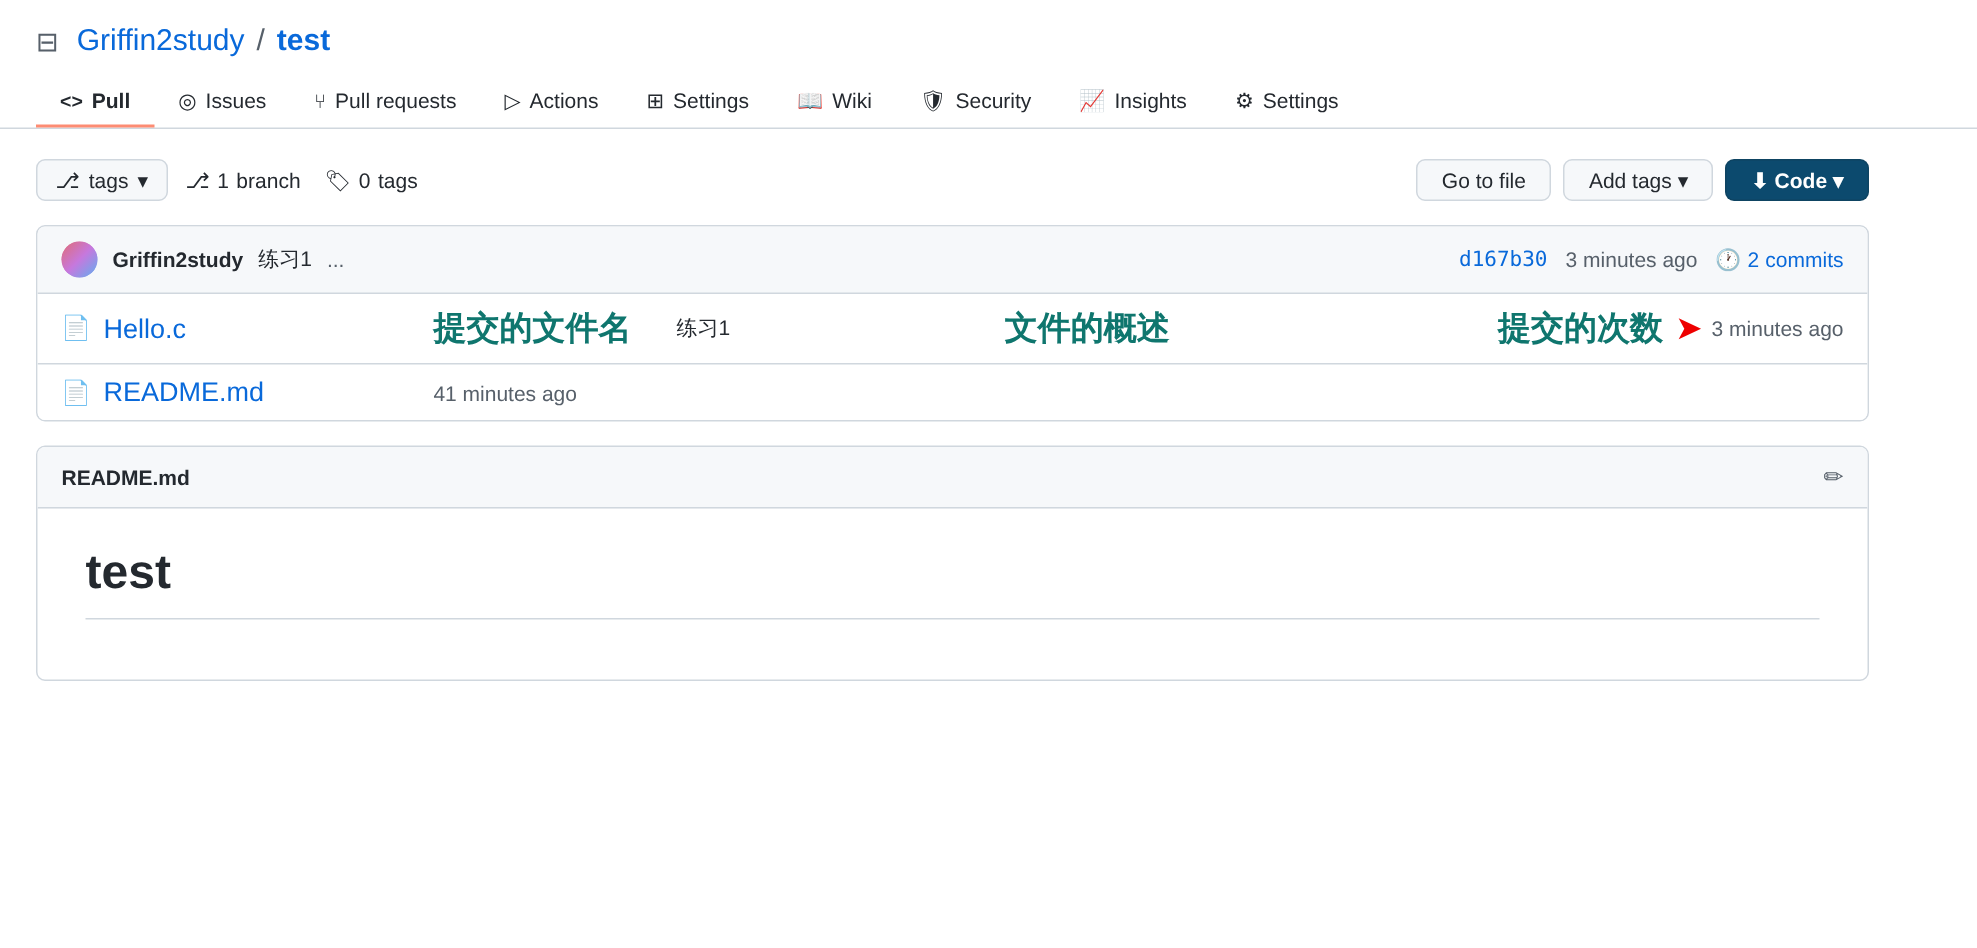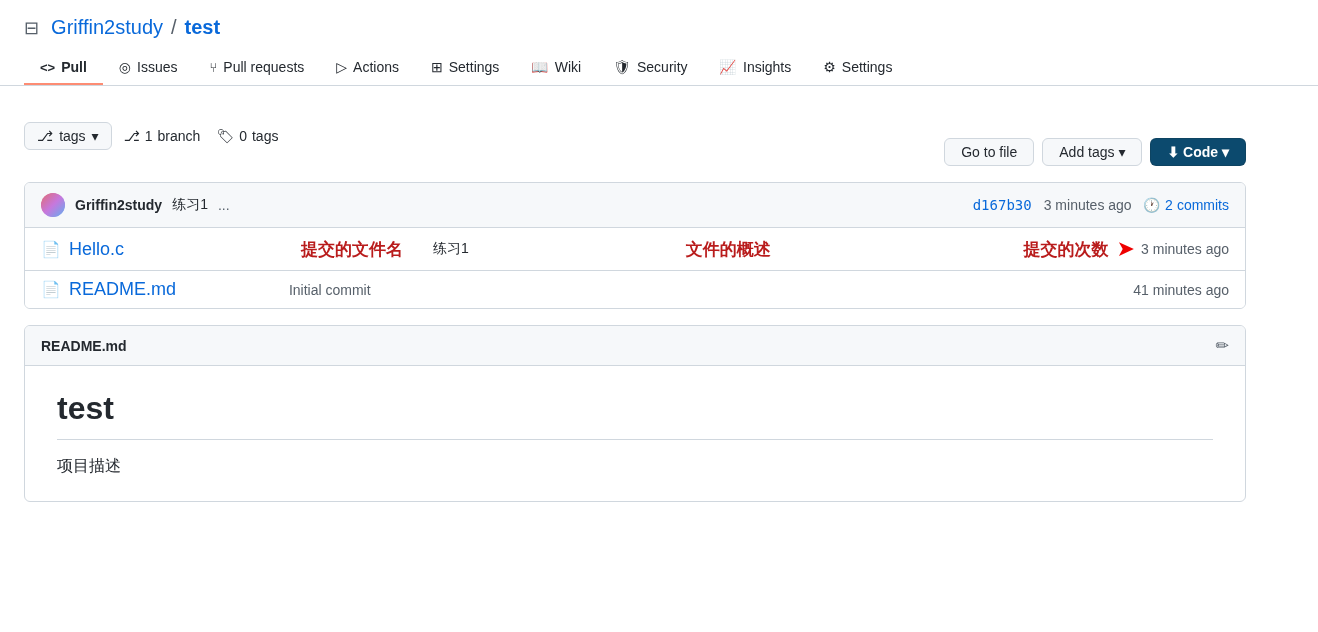--- a/index.html
+++ b/index.html
@@ -91,21 +91,20 @@
       align-items: center;
       gap: 5px;
       color: #24292f;
       text-decoration: none;
       font-size: 14px;
     }
     .toolbar-right {
       display: flex;
       align-items: center;
       gap: 8px;
-      margin-top: 32px;
     }
     .btn {
       display: flex;
       align-items: center;
       gap: 4px;
       border: 1px solid #d0d7de;
       border-radius: 6px;
       padding: 5px 16px;
       cursor: pointer;
       font-size: 14px;
@@ -211,24 +210,24 @@
       color: #57606a;
       font-size: 14px;
     }
     .file-time {
       color: #57606a;
       font-size: 14px;
       text-align: right;
       white-space: nowrap;
     }
     .annotation-text {
-      color: #b91c1c;
-      font-size: 17px;
+      color: #0f766e;
+      font-size: 22px;
       font-weight: bold;
-      margin-left: 12px;
+      margin-left: 0;
     }
     .readme-container {
       border: 1px solid #d0d7de;
       border-radius: 6px;
       overflow: hidden;
     }
     .readme-header {
       display: flex;
       align-items: center;
       justify-content: space-between;
@@ -376,29 +375,27 @@
       <span style="flex:1;"></span>
 
       <span class="annotation-text" style="margin-right:8px;">提交的次数</span>
       <span style="color:#e00; font-size:22px; margin-right:6px;">➤</span>
       <span class="file-time">3 minutes ago</span>
     </div>
 
     <div class="file-row">
       <span class="file-icon">📄</span>
       <a class="file-name" href="#">README.md</a>
-      <span class="file-commit">Initial commit</span>
       <span class="file-time">41 minutes ago</span>
     </div>
   </div>
 
   <div class="readme-container">
     <div class="readme-header">
       <span class="readme-title">README.md</span>
       <span class="readme-edit-icon">✏</span>
     </div>
     <div class="readme-body">
       <h1 class="readme-h1">test</h1>
-      <p class="readme-desc">项目描述</p>
     </div>
   </div>
 
 </div>
 
 </body></html>

